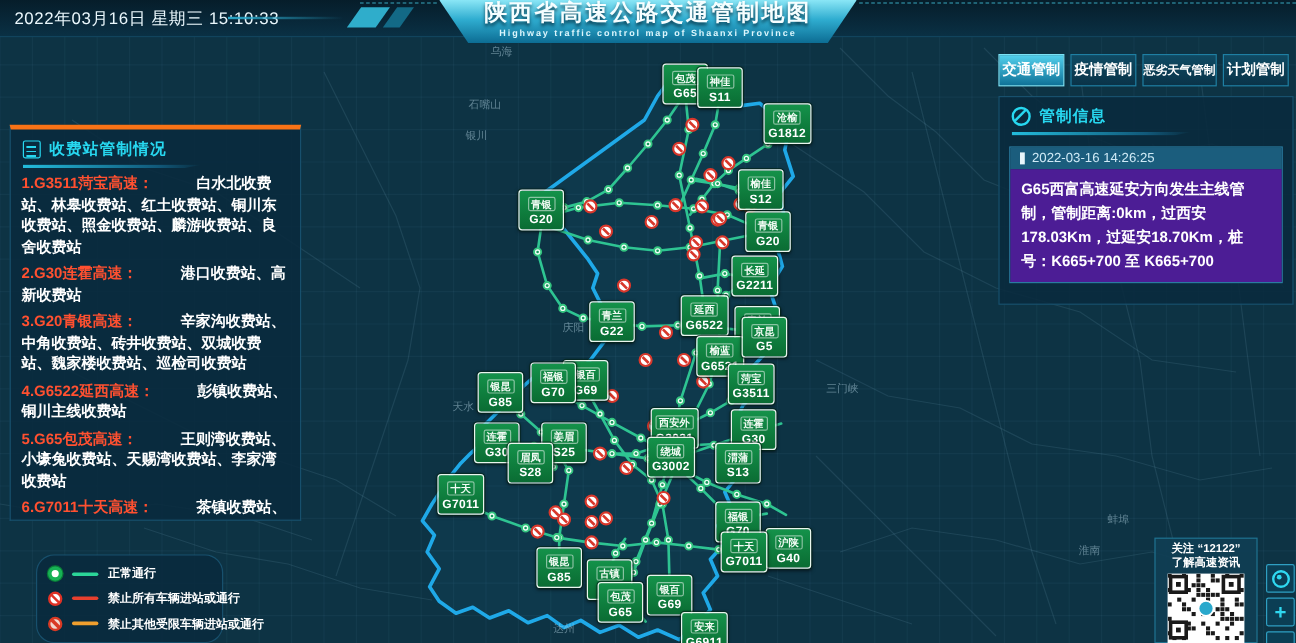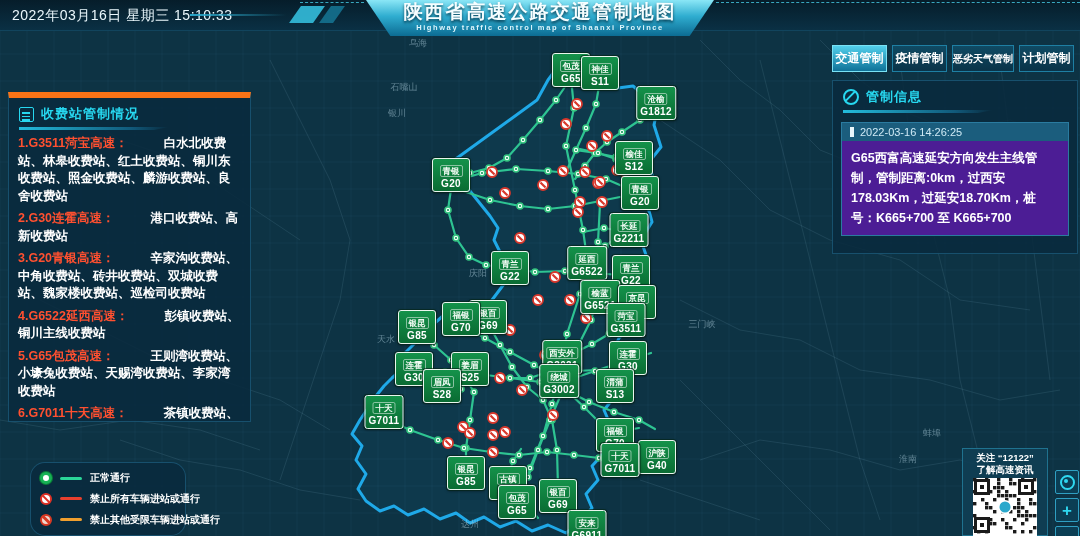--- a/index.html
+++ b/index.html
@@ -51,21 +51,21 @@
   #info-panel{left:8px;top:37px;width:243px;height:48px;padding:6px 10px;}
   .info-row{display:flex;align-items:center;height:18px;}
   .info-label{color:#2fd8f0;font-size:12.5px;font-weight:bold;margin-left:6px;}
   .info-value{color:#fff;font-size:12.5px;font-weight:bold;margin-left:4px;}
   .clock-icon{width:11px;height:11px;border:1.5px solid #2fd8f0;border-radius:50%;position:relative;}
   .clock-icon::after{content:'';position:absolute;left:4px;top:2px;width:1.5px;height:4px;background:#2fd8f0;}
   .user-icon{width:11px;height:11px;position:relative;}
   .user-icon::before{content:'';position:absolute;left:3px;top:0;width:5px;height:5px;border-radius:50%;background:#2fd8f0;}
   .user-icon::after{content:'';position:absolute;left:0;top:6px;width:11px;height:5px;border-radius:5px 5px 1px 1px;background:#2fd8f0;}
   
-  #toll-panel{left:8px;top:92px;width:243px;height:330px;border-top:6px solid #f97316;overflow:hidden;}
+  #toll-panel{left:8px;top:104px;width:243px;height:330px;border-top:4px solid #f97316;overflow:hidden;}
   .toll-list{padding:3px 9px 0;font-size:12.5px;line-height:17.5px;}
   .toll-item{margin-bottom:5px;font-weight:bold;}
   .road-red{color:#ff5030;}
   .stations{color:#fff;margin-left:36px;}
   
   #tabs{position:absolute;left:832px;top:45px;width:242px;display:flex;gap:5px;z-index:6;}
   .tab{flex:1;height:27px;display:flex;align-items:center;justify-content:center;color:#fff;
        font-size:12px;font-weight:bold;cursor:pointer;white-space:nowrap;
        background:linear-gradient(180deg,#0f4a63,#0a3348);border:1px solid #1e7fa3;box-sizing:border-box;}
   .tab:nth-child(3){font-size:10px;}
@@ -600,21 +600,21 @@
       <div class="badge" style="left: 600px; top: 73px;"><div class="bl">神佳</div><div class="bc">S11</div></div>
       <div class="badge" style="left: 656px; top: 103px;"><div class="bl">沧榆</div><div class="bc">G1812</div></div>
       <div class="badge" style="left: 634px; top: 158px;"><div class="bl">榆佳</div><div class="bc">S12</div></div>
       <div class="badge" style="left: 451px; top: 175px;"><div class="bl">青银</div><div class="bc">G20</div></div>
       <div class="badge" style="left: 640px; top: 193px;"><div class="bl">青银</div><div class="bc">G20</div></div>
       <div class="badge" style="left: 629px; top: 230px;"><div class="bl">长延</div><div class="bc">G2211</div></div>
       <div class="badge" style="left: 587px; top: 263px;"><div class="bl">延西</div><div class="bc">G6522</div></div>
       <div class="badge" style="left: 510px; top: 268px;"><div class="bl">青兰</div><div class="bc">G22</div></div>
       <div class="badge" style="left: 631px; top: 272px;"><div class="bl">青兰</div><div class="bc">G22</div></div>
       <div class="badge" style="left: 600px; top: 297px;"><div class="bl">榆蓝</div><div class="bc">G6521</div></div>
-      <div class="badge" style="left: 637px; top: 281px; margin-top: 21px;"><div class="bl">京昆</div><div class="bc">G5</div></div>
+      <div class="badge" style="left: 637px; top: 281px;"><div class="bl">京昆</div><div class="bc">G5</div></div>
       <div class="badge" style="left: 626px; top: 320px;"><div class="bl">菏宝</div><div class="bc">G3511</div></div>
       <div class="badge" style="left: 488px; top: 317px;"><div class="bl">银百</div><div class="bc">G69</div></div>
       <div class="badge" style="left: 461px; top: 319px;"><div class="bl">福银</div><div class="bc">G70</div></div>
       <div class="badge" style="left: 417px; top: 327px;"><div class="bl">银昆</div><div class="bc">G85</div></div>
       <div class="badge" style="left: 414px; top: 369px;"><div class="bl">连霍</div><div class="bc">G30</div></div>
       <div class="badge" style="left: 470px; top: 369px;"><div class="bl">姜眉</div><div class="bc">S25</div></div>
       <div class="badge" style="left: 442px; top: 386px;"><div class="bl">眉凤</div><div class="bc">S28</div></div>
       <div class="badge" style="left: 562px; top: 357px;"><div class="bl">西安外</div><div class="bc">G3021</div></div>
       <div class="badge" style="left: 559px; top: 381px;"><div class="bl">绕城</div><div class="bc">G3002</div></div>
       <div class="badge" style="left: 628px; top: 358px;"><div class="bl">连霍</div><div class="bc">G30</div></div>

